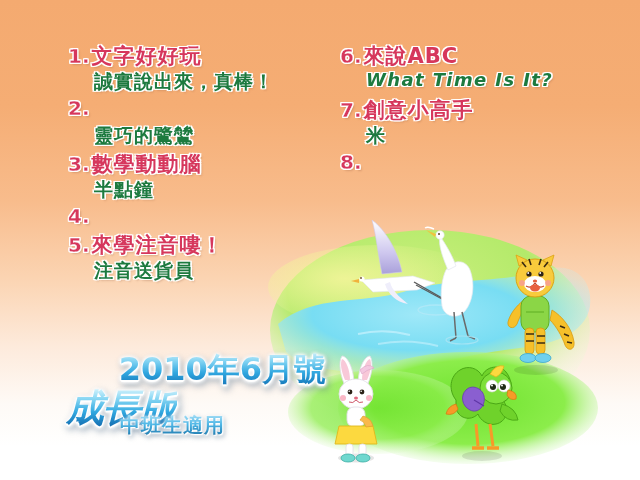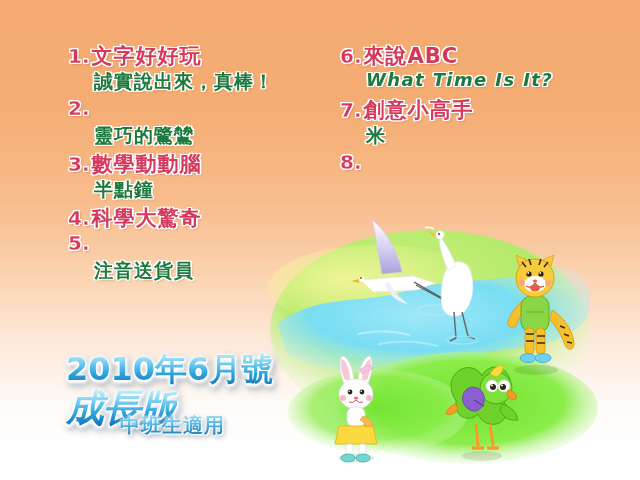--- a/index.html
+++ b/index.html
@@ -108,20 +108,21 @@
     font-weight: bold;
     letter-spacing: 0px;
     line-height: 34px;
     background: linear-gradient(to bottom, #cdeffb 0%, #7fd2f2 28%, #2fa6df 62%, #1675b8 100%);
     -webkit-background-clip: text;
     background-clip: text;
     color: transparent;
     -webkit-text-fill-color: transparent;
     filter: drop-shadow(0 0 2px #ffffff) drop-shadow(1px 1px 0 #ffffff) drop-shadow(-1px 1px 0 #ffffff) drop-shadow(2px 3px 3px rgba(80,110,140,.45));
     white-space: nowrap;
+    text-align: right;
   }
   .dvd-row2 {
     display: flex;
     align-items: flex-start;
     margin-top: 2px;
     white-space: nowrap;
   }
   .dvd-line2 {
     font-size: 38px;
     font-weight: bold;
@@ -334,25 +335,25 @@
     <div class="row">
       <span class="num">3.</span>
       <span class="title-cn">數學動動腦</span>
     </div>
     <div class="row sub">
       <span class="sub-cn">半點鐘</span>
     </div>
 
     <div class="row">
       <span class="num">4.</span>
-      <span class="title-cn">科學大驚奇</span>
     </div>
 
     <div class="row">
       <span class="num">5.</span>
+      <span class="title-cn">來學注音嘍！</span>
     </div>
     <div class="row sub">
       <span class="sub-cn">注音送貨員</span>
     </div>
   </div>
 
   <div class="col col-right">
 
     <div class="row">
       <span class="num">6.</span>

